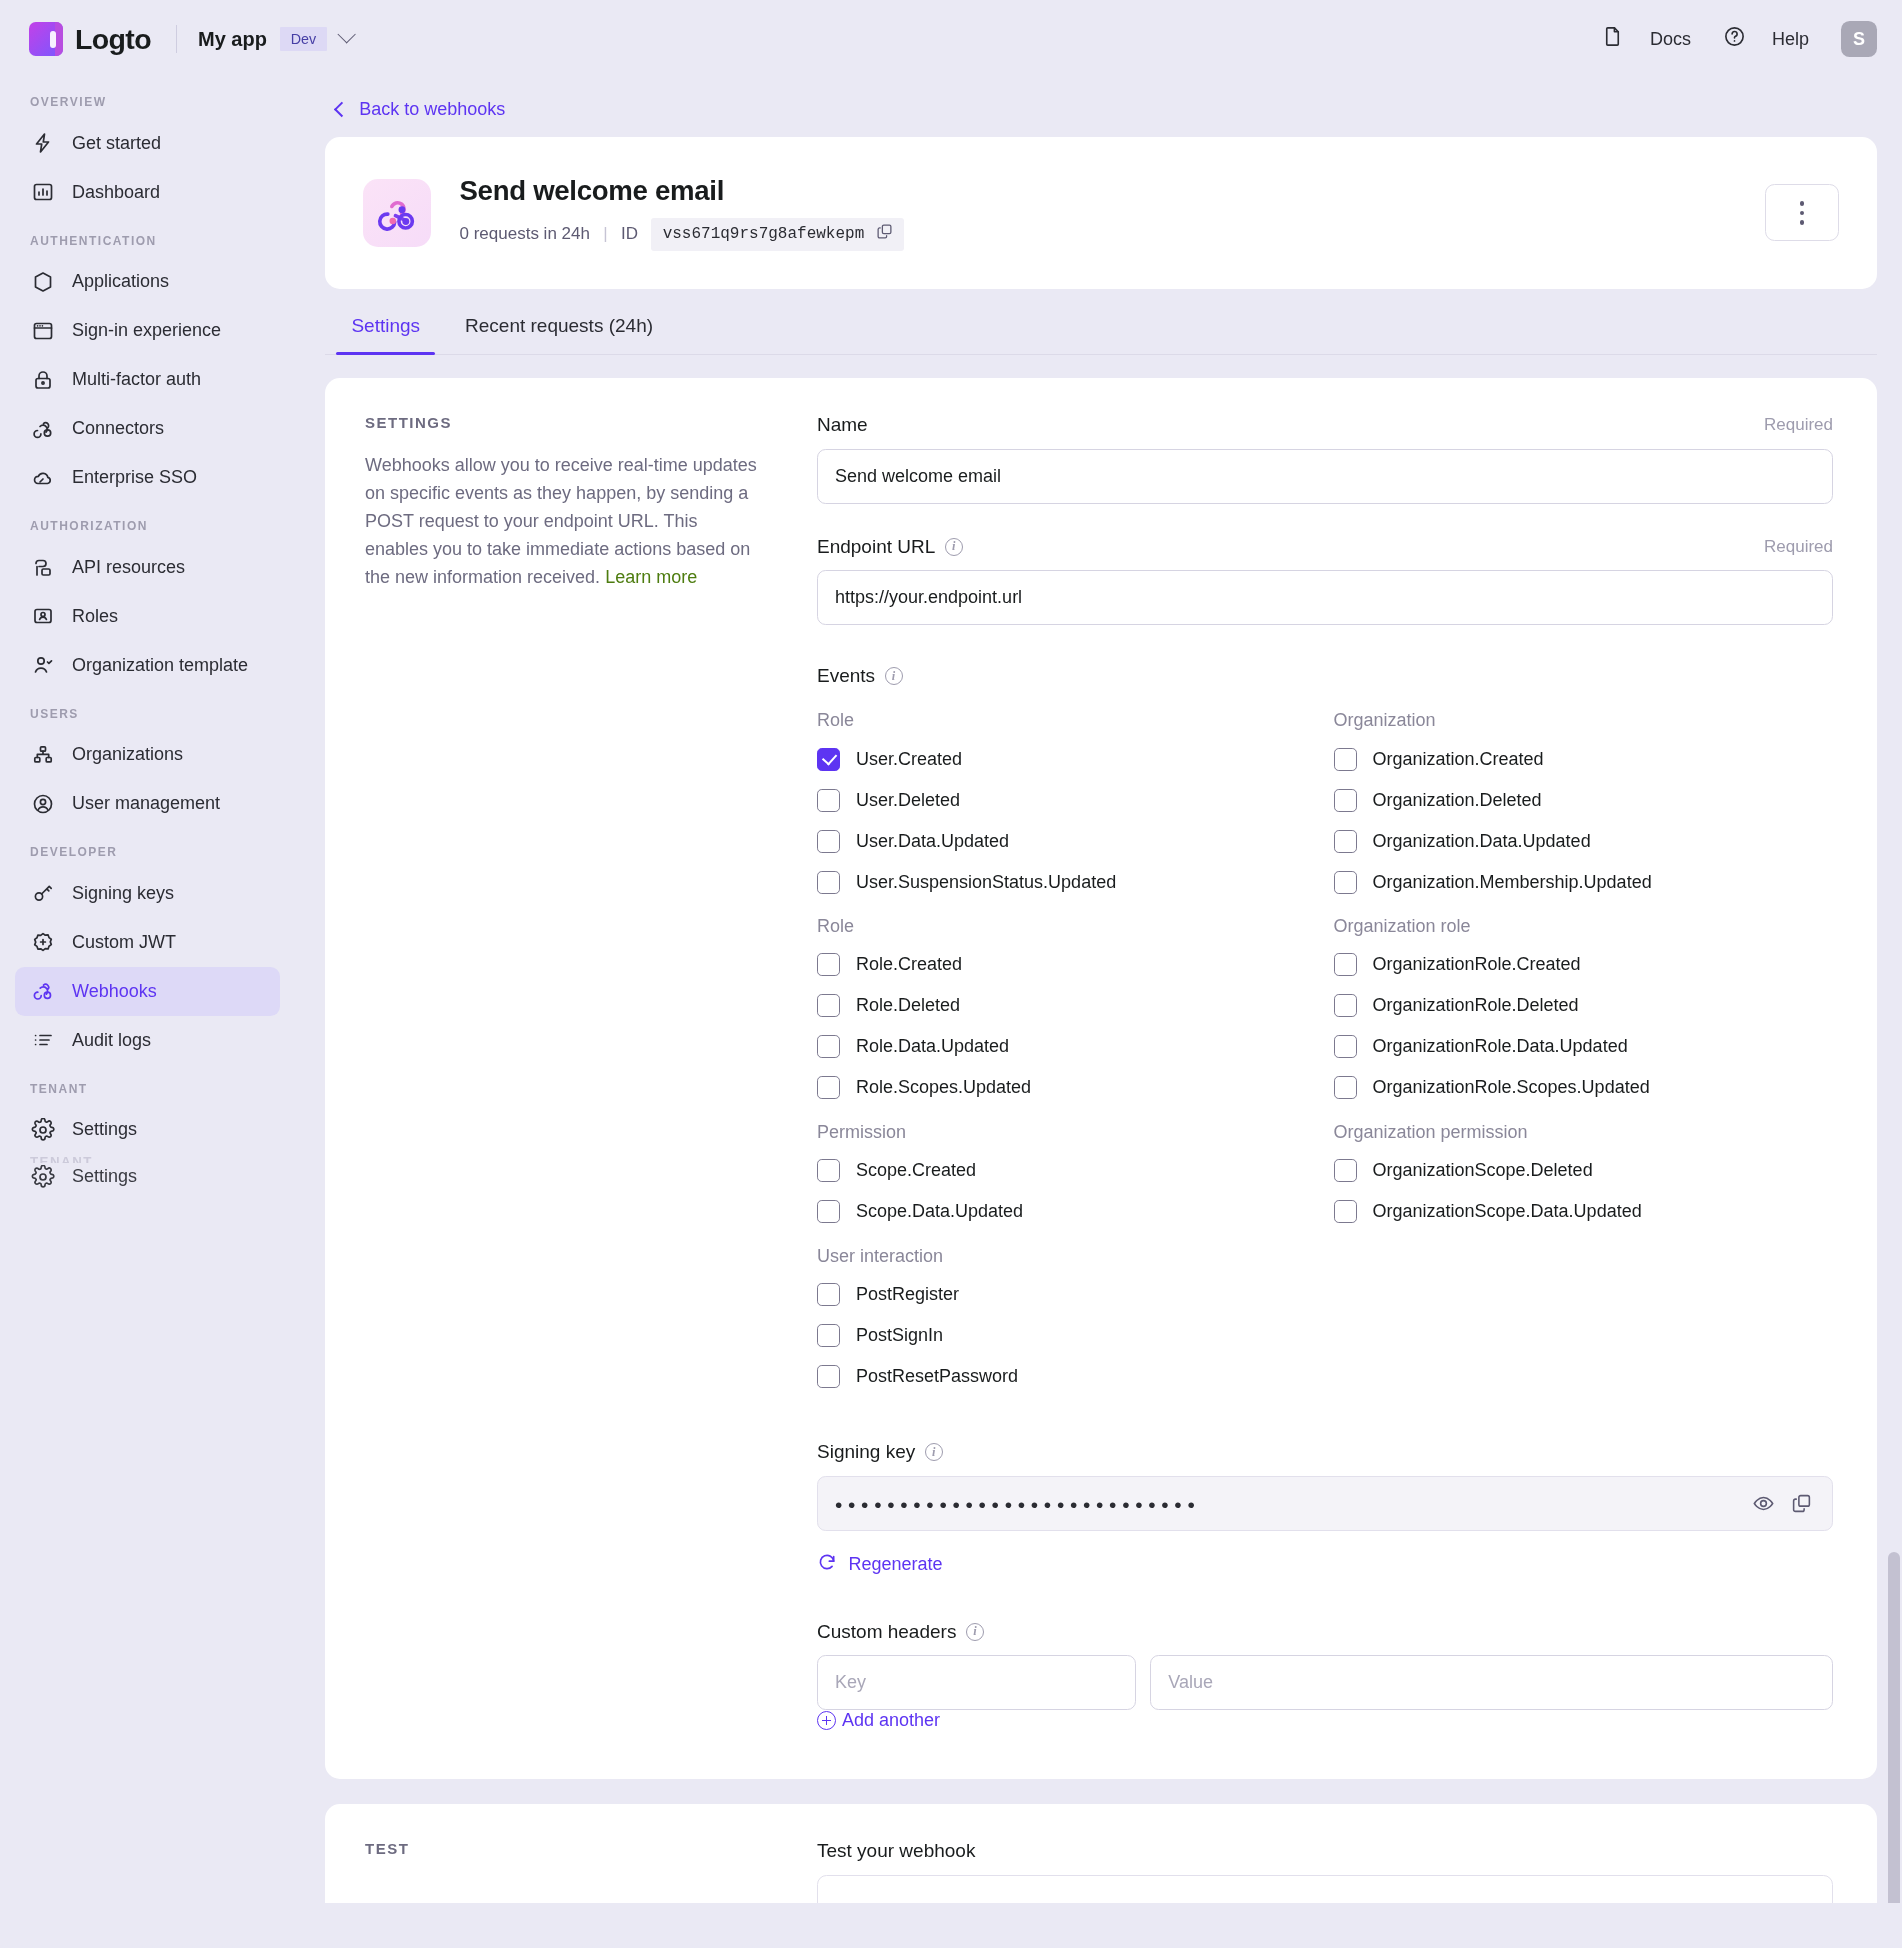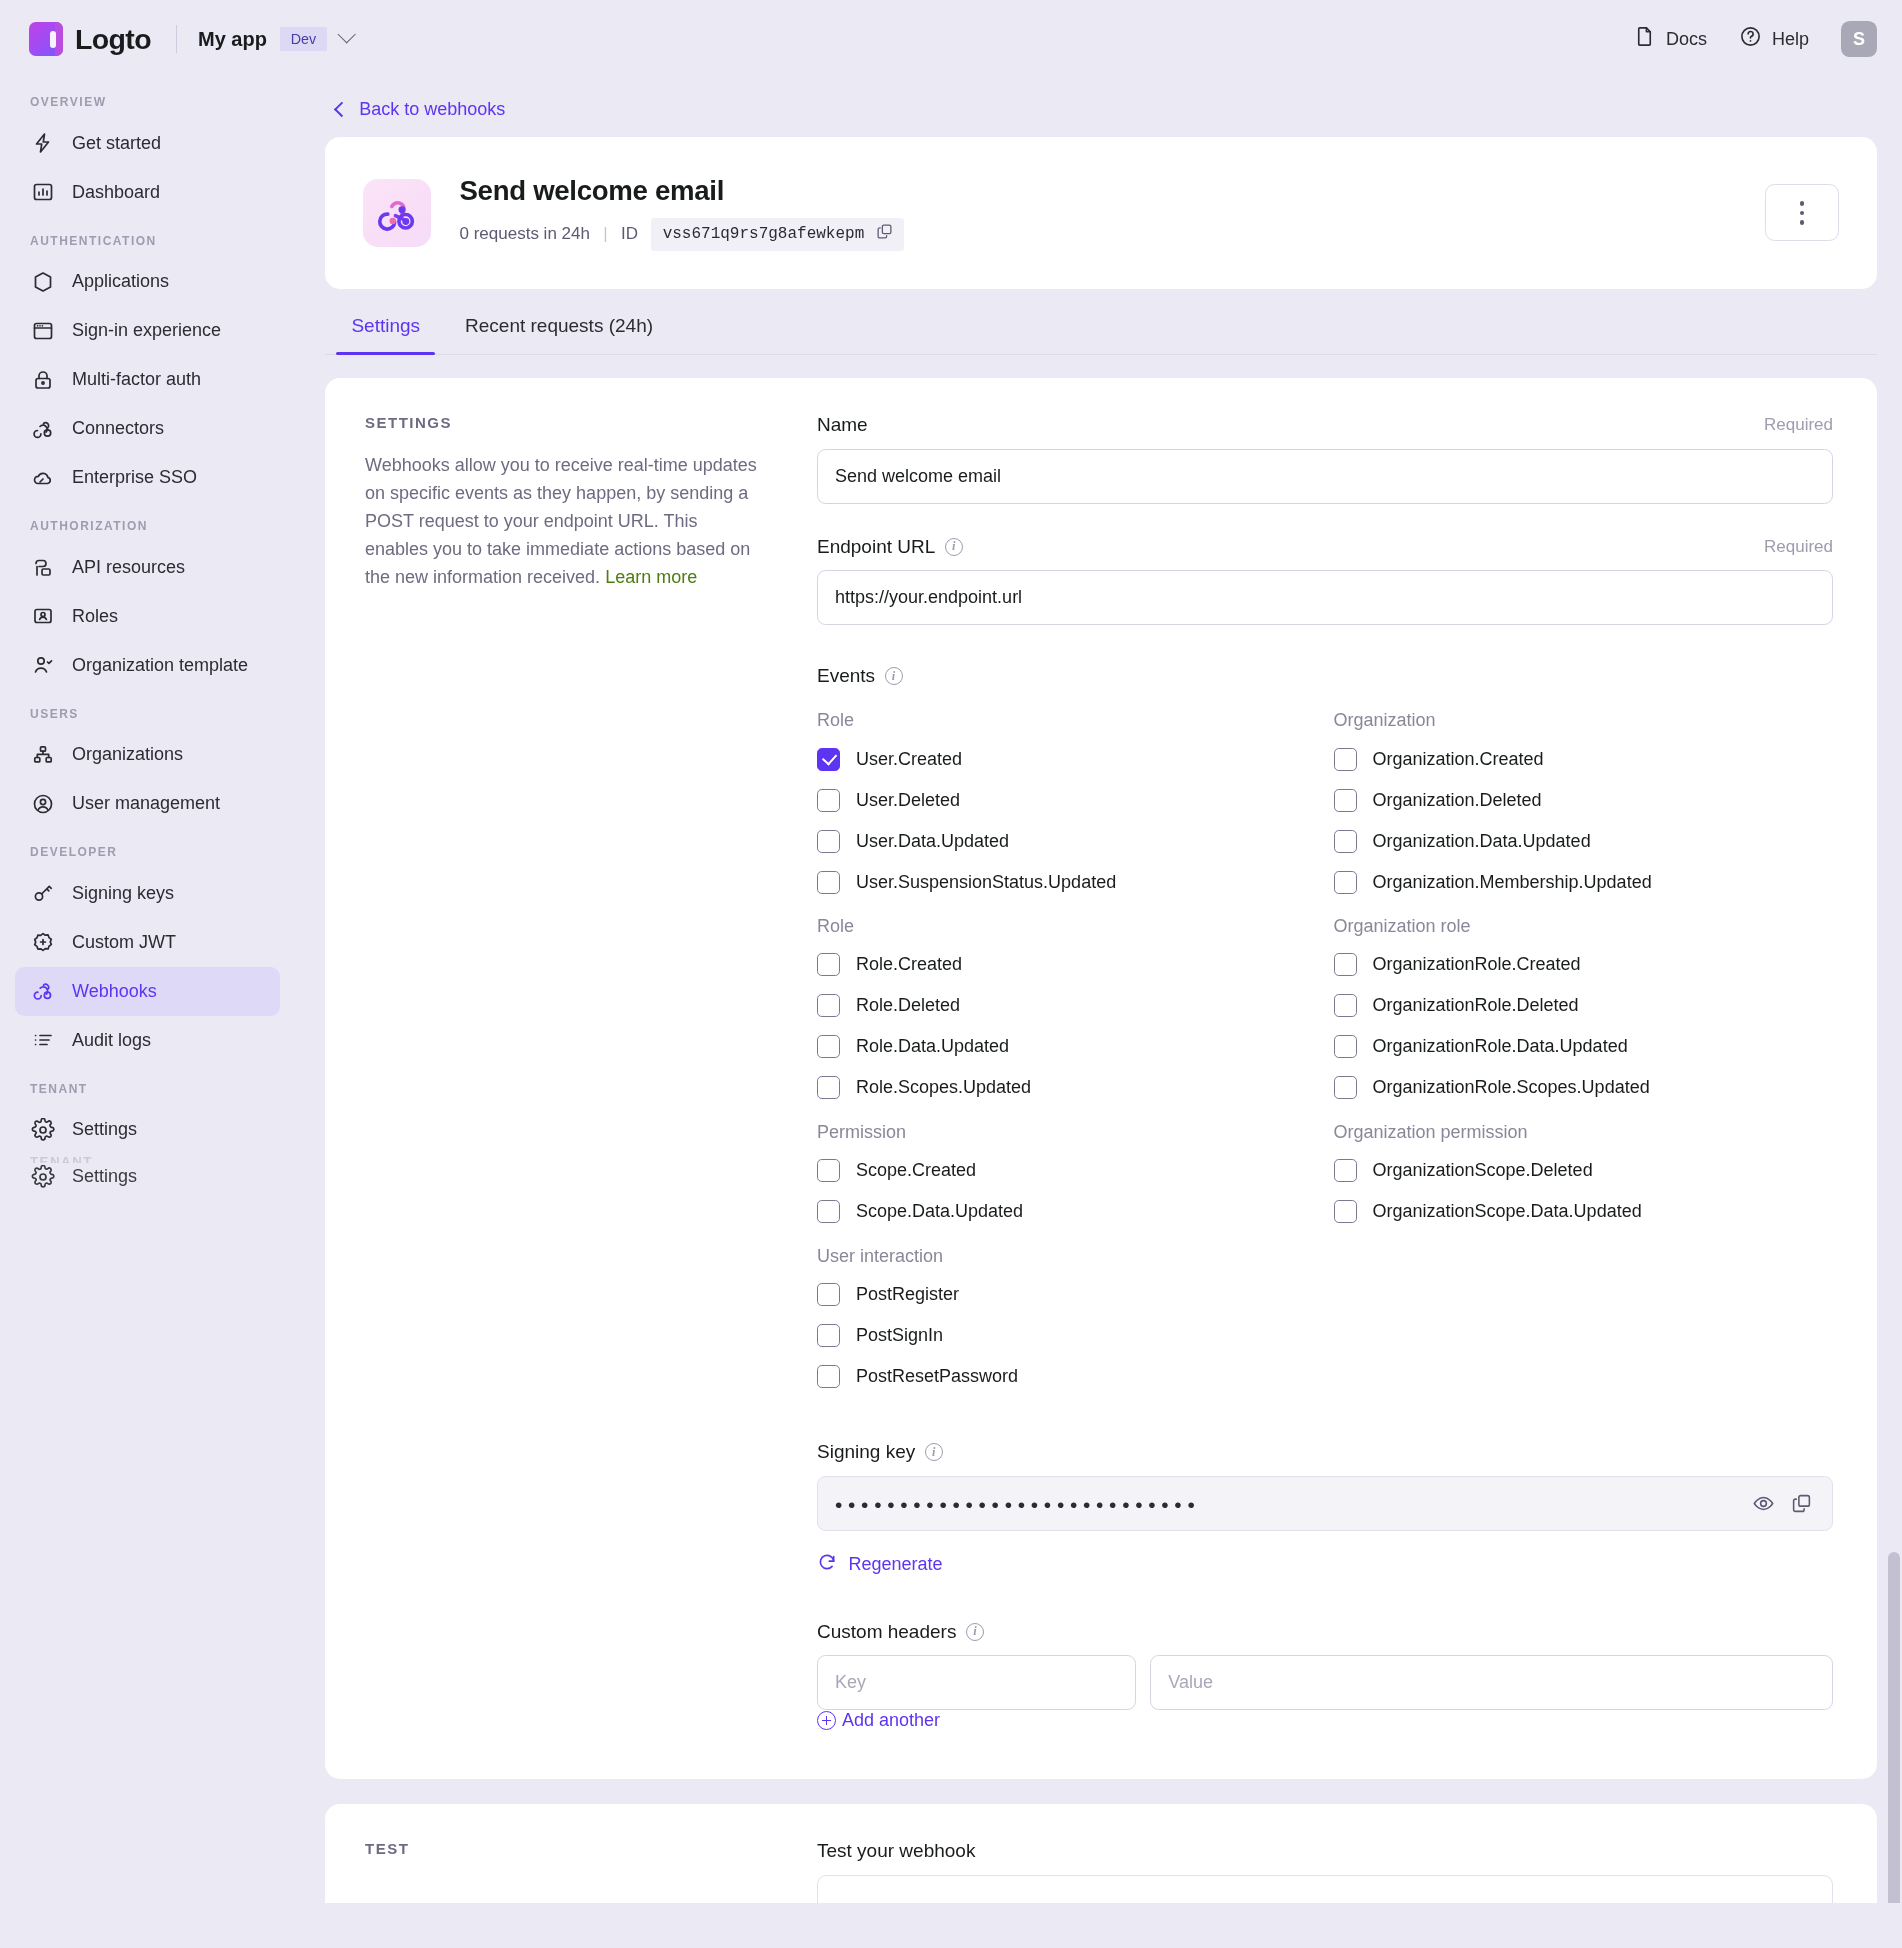--- a/index.html
+++ b/index.html
@@ -36,21 +36,21 @@
   .divider-v { width:1px; height:28.5px; background:#cfcde0; margin:0 21px 0 25px; }
   .tenant { display:flex; align-items:center; gap:13.3px; cursor:pointer; }
   .tenant-name { font-size:20px; font-weight:700; color:#191c1d; }
   .tenant-tag {
     font-size:14.3px; color:#463ea5; background:#ddd9f5;
     padding:3.8px 10.5px; border-radius:1px; font-weight:500;
   }
   .chev { width:13.3px; height:13.3px; border-right:1.9px solid #5d5a72; border-bottom:1.9px solid #5d5a72;
           transform: rotate(45deg) translate(-2.9px,-2.9px); }
   .topbar-right { margin-left:auto; display:flex; align-items:center; gap:32px; }
-  .tb-item { display:flex; align-items:center; gap:10px; cursor:pointer; font-size:18px; color:#2b2c33; }
+  .tb-item { display:flex; align-items:center; gap:26px; cursor:pointer; font-size:18px; color:#2b2c33; }
   .avatar {
     width:36px;height:36px;border-radius:8.6px;background:#a9a8b6;
     color:#fff;display:flex;align-items:center;justify-content:center;
     font-size:18px;font-weight:600; cursor:pointer;
   }
 
   
   .body { flex:1; display:flex; min-height:0; }
 
   

